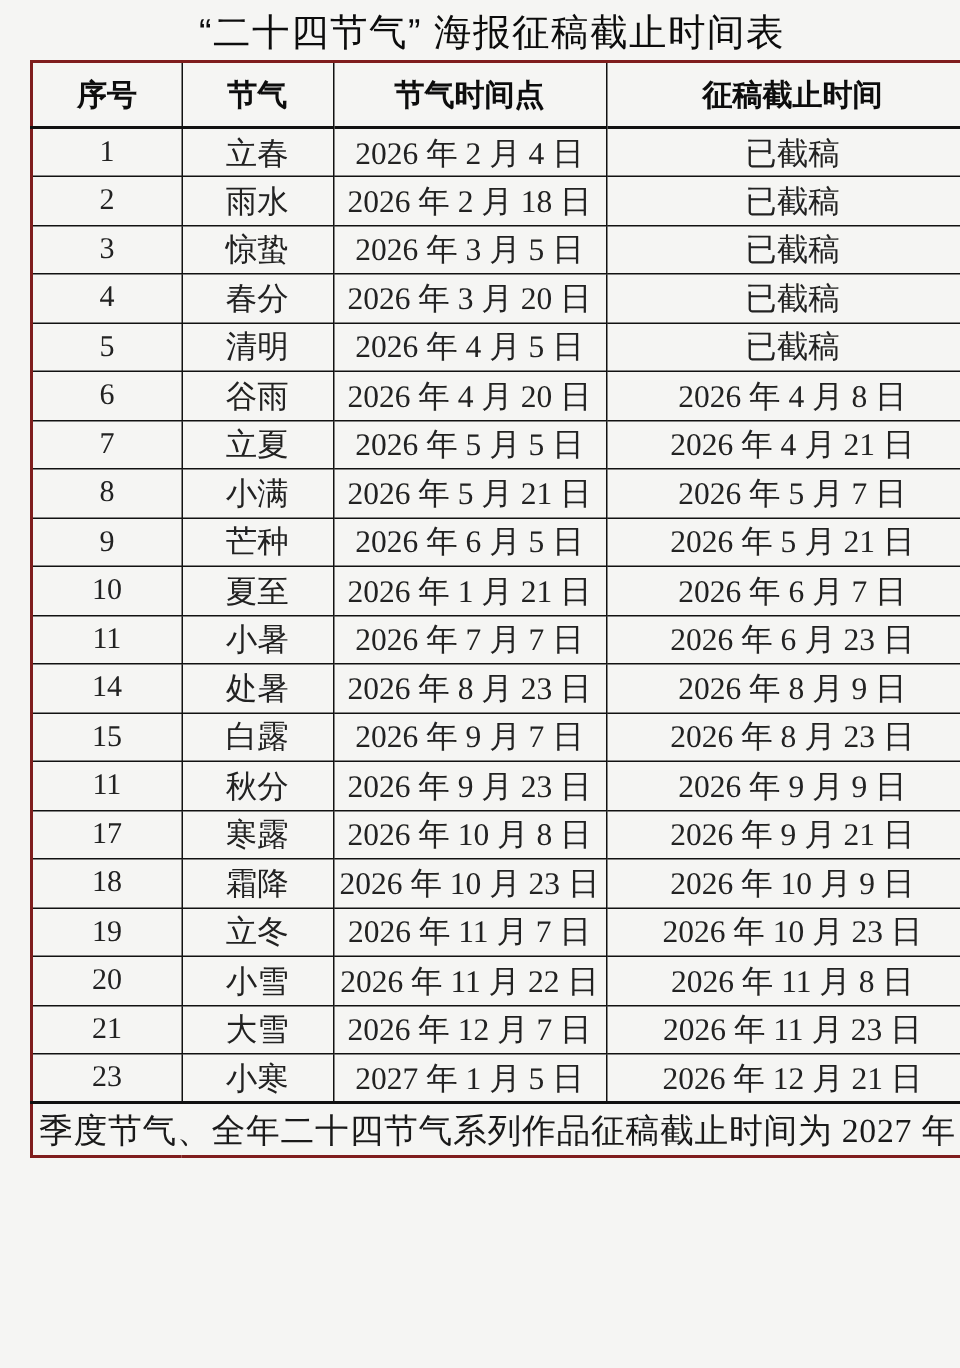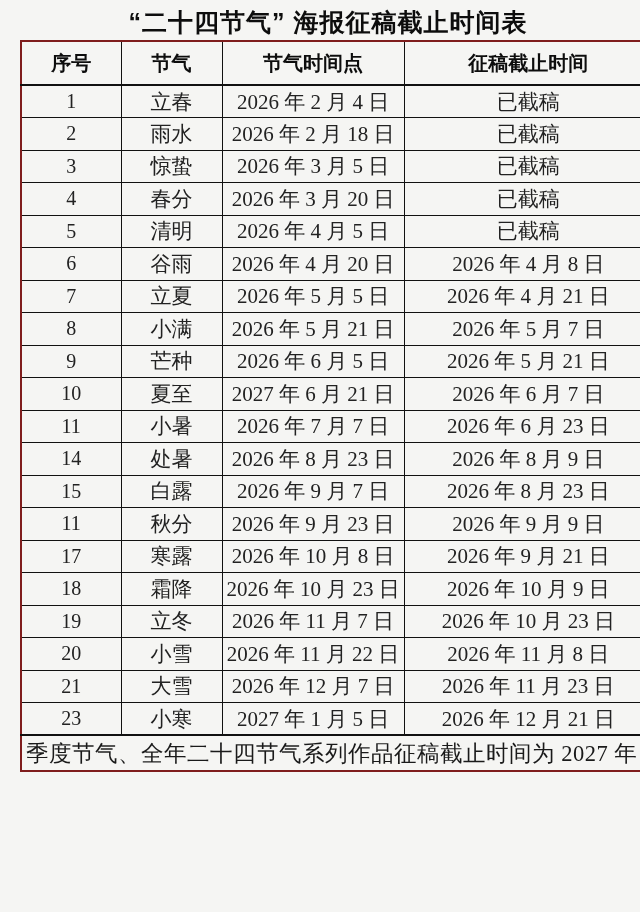--- a/index.html
+++ b/index.html
@@ -12,21 +12,21 @@
     background: #f5f5f3;
     font-family: "Liberation Serif", "DejaVu Serif", serif;
     color: #1a1a1a;
     overflow: hidden;
   }
   .page-title {
     height: 36px;
     padding-top: 4px;
     text-align: center;
     font-family: "Liberation Sans", "DejaVu Sans", sans-serif;
-    font-weight: bold;
+    font-weight: normal;
     font-size: 25px;
     line-height: 36px;
     color: #0d0d0d;
     letter-spacing: 1px;
     padding-left: 16px;
   }
   table.term-table {
     border-collapse: collapse;
     table-layout: fixed;
     width: 632px;
@@ -159,21 +159,21 @@
       <tr class="data-row">
         <td class="no-cell">9</td>
         <td>芒种</td>
         <td>2026 年 6 月 5 日</td>
         <td>2026 年 5 月 21 日</td>
       </tr>
 
       <tr class="data-row">
         <td class="no-cell">10</td>
         <td>夏至</td>
-        <td>2027 年 6 月 21 日</td>
+        <td>2026 年 1 月 21 日</td>
         <td>2026 年 6 月 7 日</td>
       </tr>
 
       <tr class="data-row">
         <td class="no-cell">11</td>
         <td>小暑</td>
         <td>2026 年 7 月 7 日</td>
         <td>2026 年 6 月 23 日</td>
       </tr>
 

